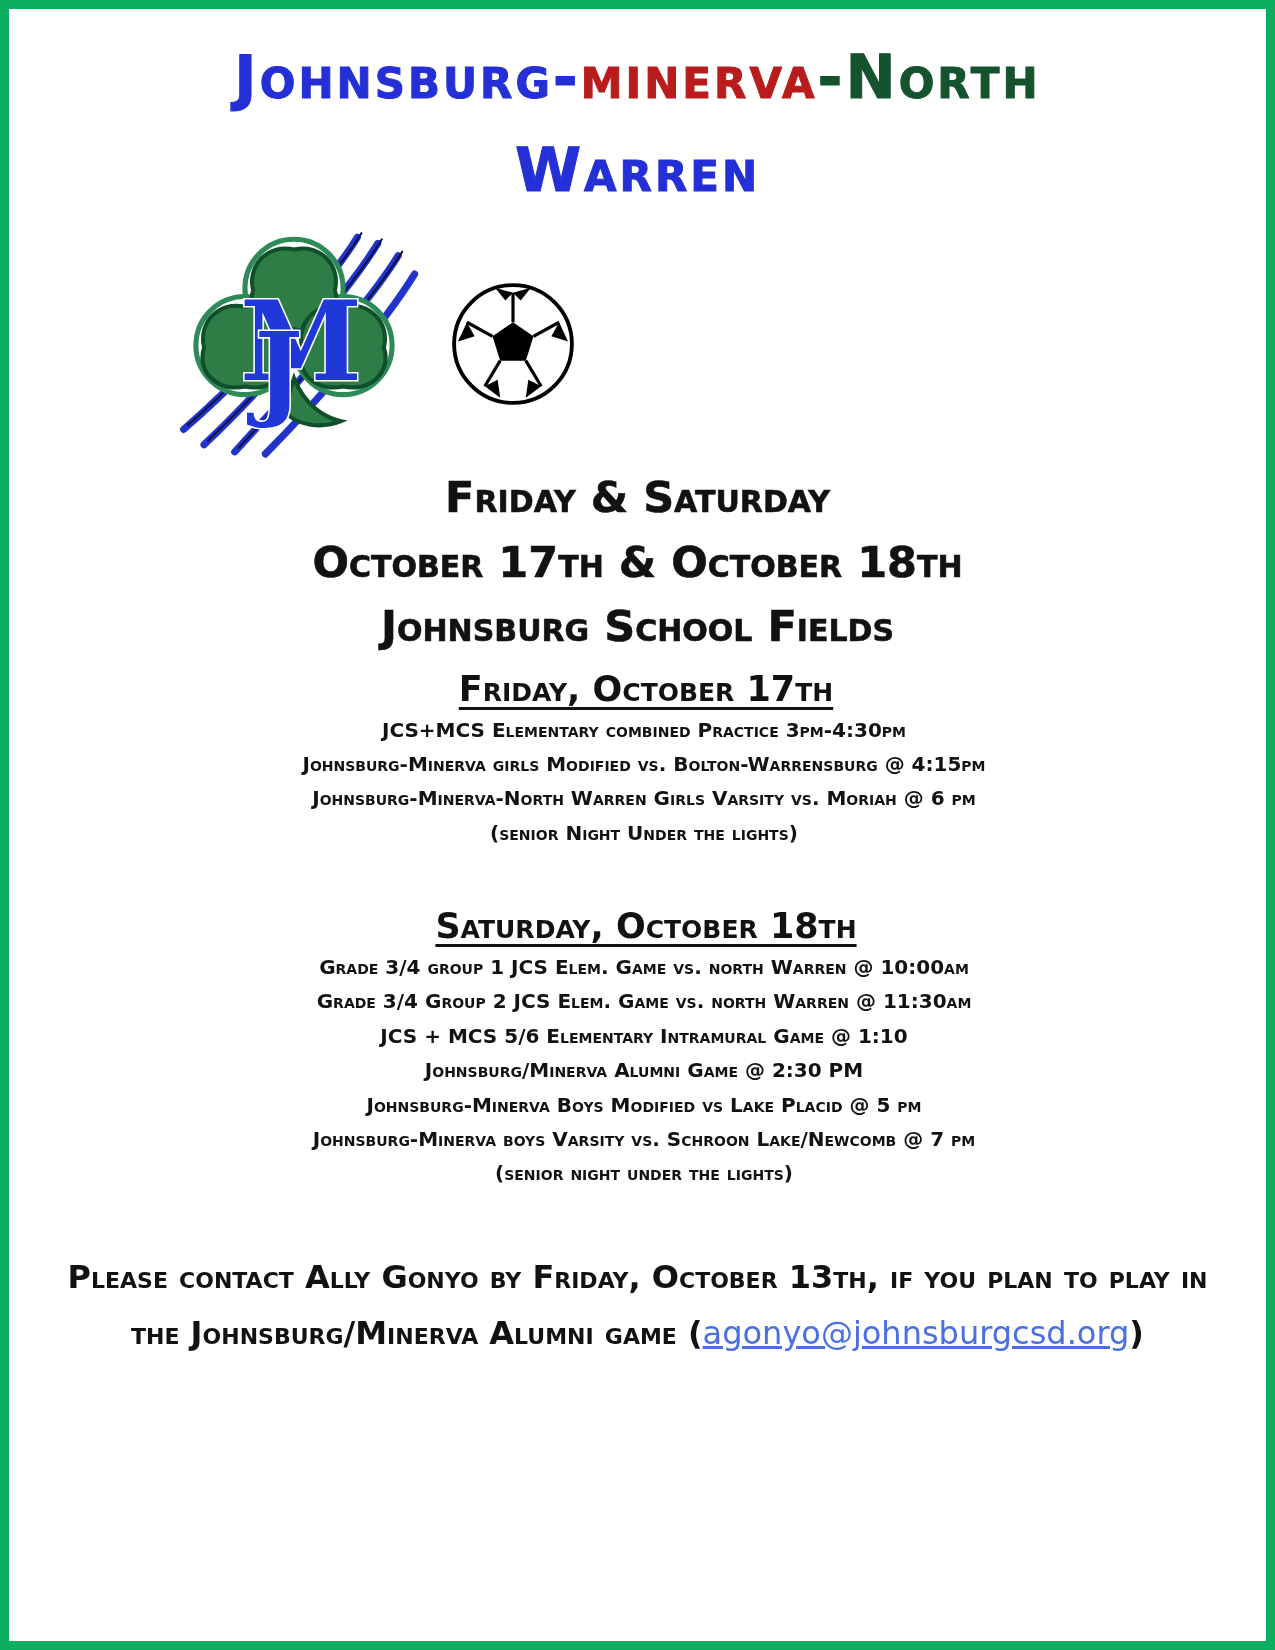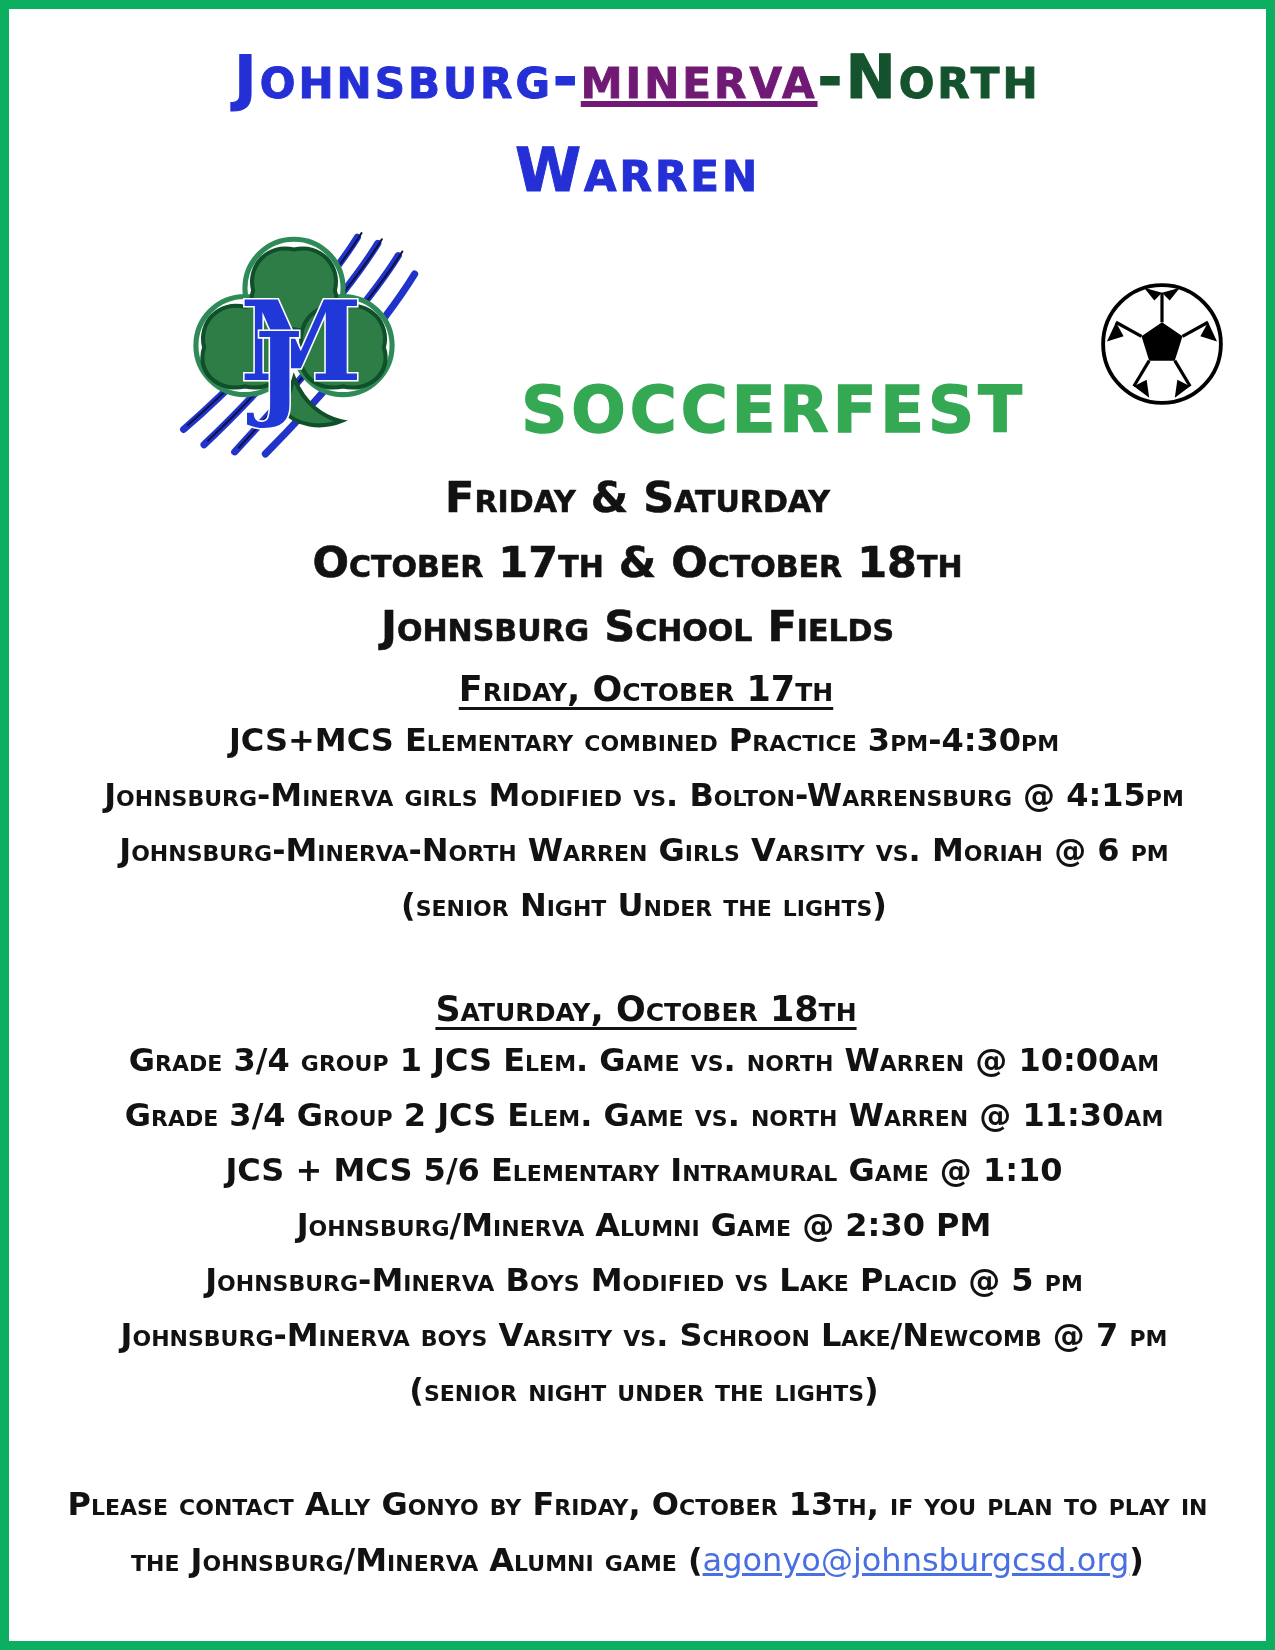--- a/index.html
+++ b/index.html
@@ -63,21 +63,21 @@
     font-size:35px;
     font-weight:bold;
     font-variant:small-caps;
     text-decoration:underline;
     text-underline-offset:6px;
     margin-top:10px;
     color:var(--text);
     padding-left:17px;
   }
   .items{
-    font-size:32px;
+    font-size:20px;
     font-weight:bold;
     font-variant:small-caps;
     line-height:1.72;
     color:var(--text);
     padding:4px 13px 0 26px;
   }
   .items div{margin:0 auto;}
   .gap{height:46px;}
   
   .footer{
@@ -96,21 +96,21 @@
     text-decoration:underline;
   }
 </style>
 </head>
 <body>
 
 <div class="page">
 
   <div class="title">
     <div class="l1">
-      <span style="color: rgb(36, 48, 214);">Johnsburg-</span><span style="color: #701a75; text-decoration: underline;">minerva</span><span style="color: #14532d;">-North</span>
+      <span style="color: rgb(36, 48, 214);">Johnsburg-</span><span style="color: #b91c1c;">minerva</span><span style="color: #14532d;">-North</span>
     </div>
     <div class="l2">
       <span style="color: rgb(36, 48, 214);">Warren</span>
     </div>
   </div>
 
   <div class="logo-row">
     <div class="logo-box">
       <svg viewBox="0 0 300 230" width="310" height="235" aria-hidden="true">
 
@@ -139,21 +139,20 @@
           <path d="M150 150 C160 175, 178 188, 196 192 C176 200, 152 196, 140 182 Z"></path>
         </g>
 
         <g font-family="'DejaVu Serif','Liberation Serif',serif" font-weight="bold" fill="#2038d8" stroke="#ffffff" stroke-width="3" paint-order="stroke">
           <text x="150" y="152" font-size="108" text-anchor="middle" letter-spacing="-14">M</text>
           <text x="135" y="178" font-size="100" text-anchor="middle">J</text>
         </g>
       </svg>
     </div>
 
-    <div class="soccerfest" style="color: rgb(53, 168, 83);">SOCCERFEST</div>
 
     <div class="ball-box">
       <svg viewBox="0 0 100 100" width="128" height="128" aria-hidden="true">
         <circle cx="50" cy="50" r="46" fill="#ffffff" stroke="#000000" stroke-width="3"></circle>
         <polygon points="50,33 66,44 60,63 40,63 34,44" fill="#000000"></polygon>
         <g stroke="#000000" stroke-width="2.5" fill="none">
           <line x1="50" y1="33" x2="50" y2="10"></line>
           <line x1="66" y1="44" x2="86" y2="33"></line>
           <line x1="60" y1="63" x2="72" y2="83"></line>
           <line x1="40" y1="63" x2="28" y2="83"></line>

